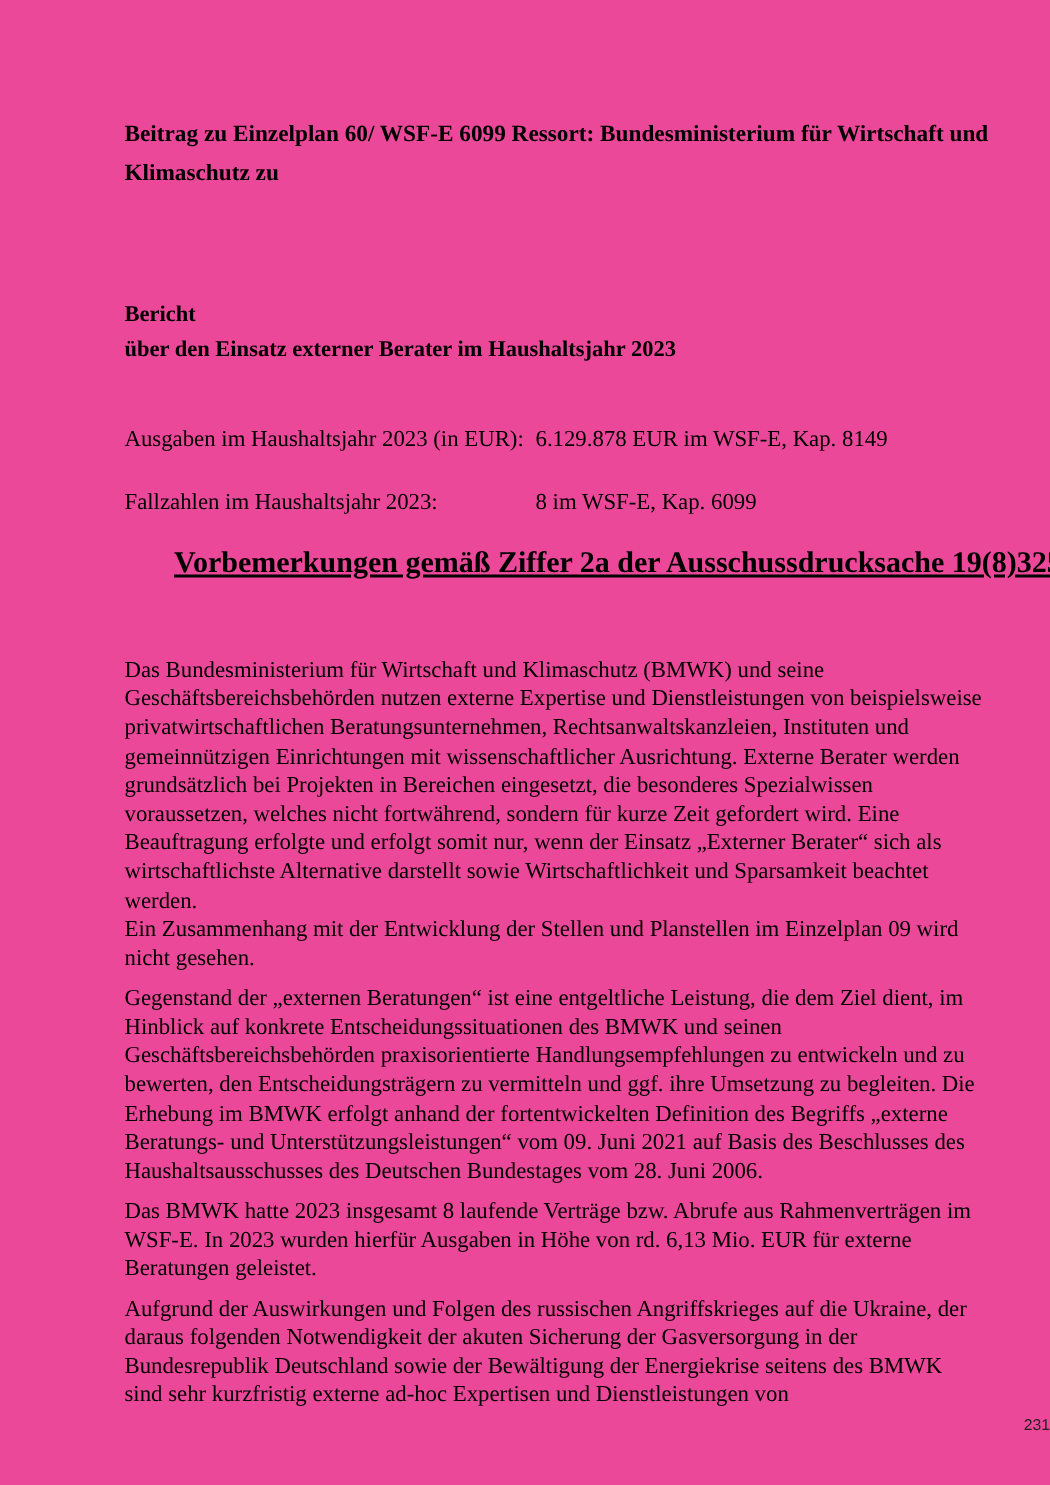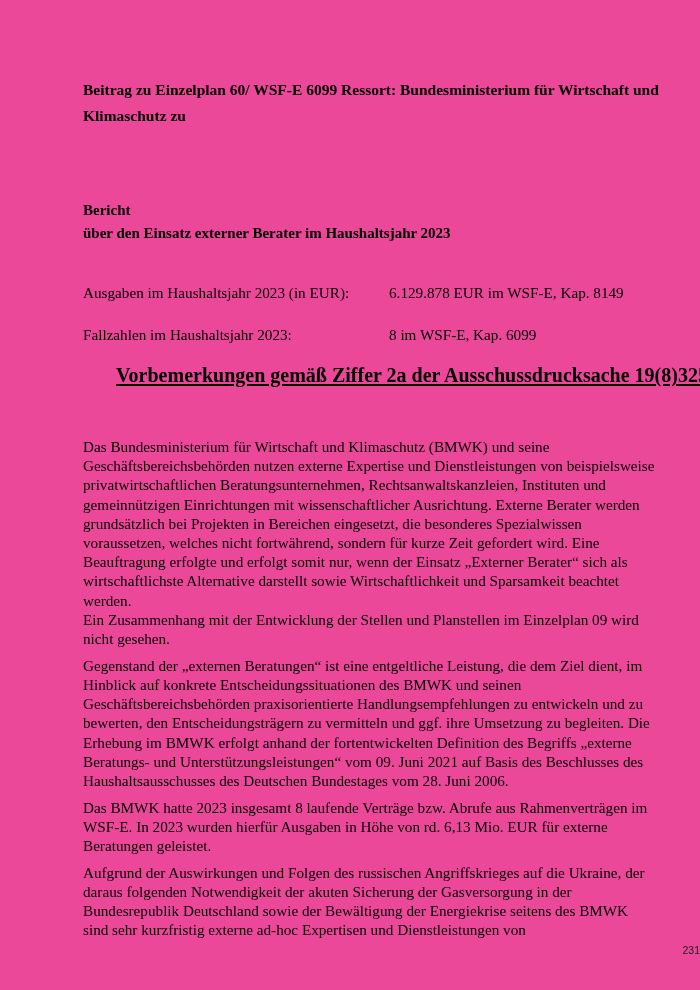--- a/index.html
+++ b/index.html
@@ -39,21 +39,20 @@
     position: absolute;
     left: 83px;
     top: 283px;
     font-size: 15.2px;
     line-height: 19.2px;
   }
   .fact-row {
     display: flex;
     margin-bottom: 23px;
     white-space: pre;
-    gap: 32px;
   }
   .fact-label {
     display: inline-block;
     width: 274px;
     flex: 0 0 274px;
   }
   .section-heading {
     position: absolute;
     left: 104px;
     top: 364px;

